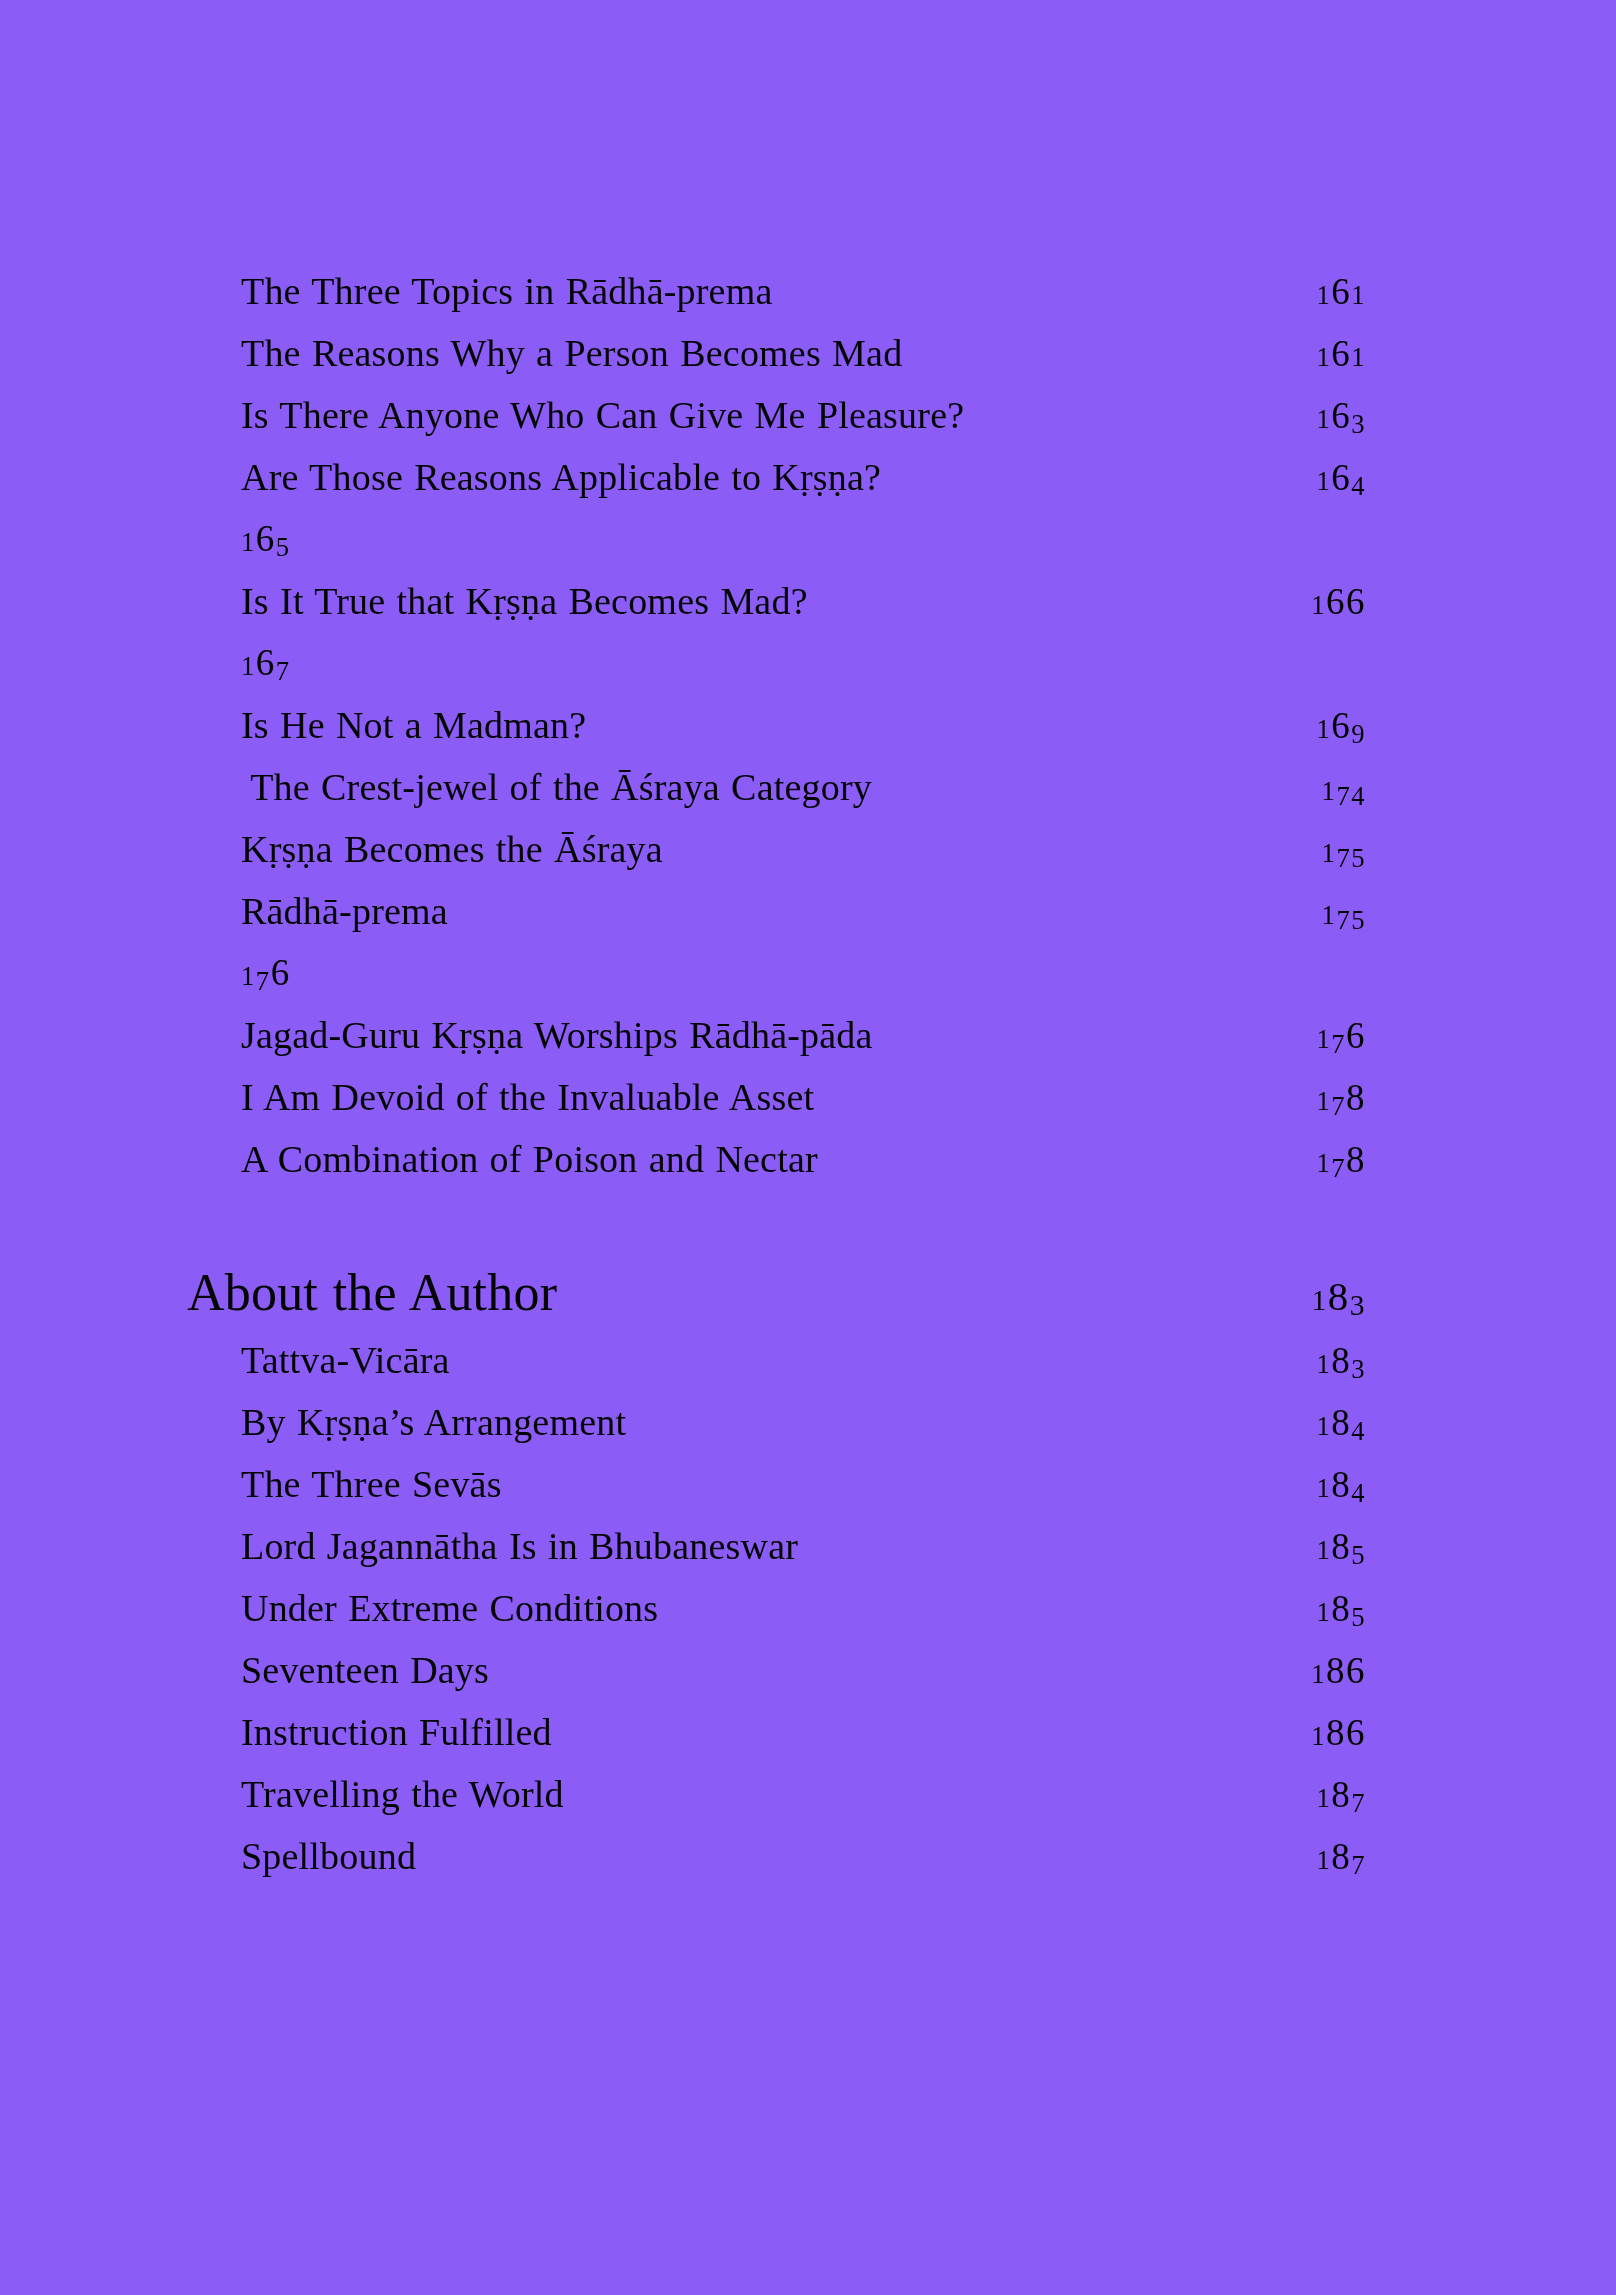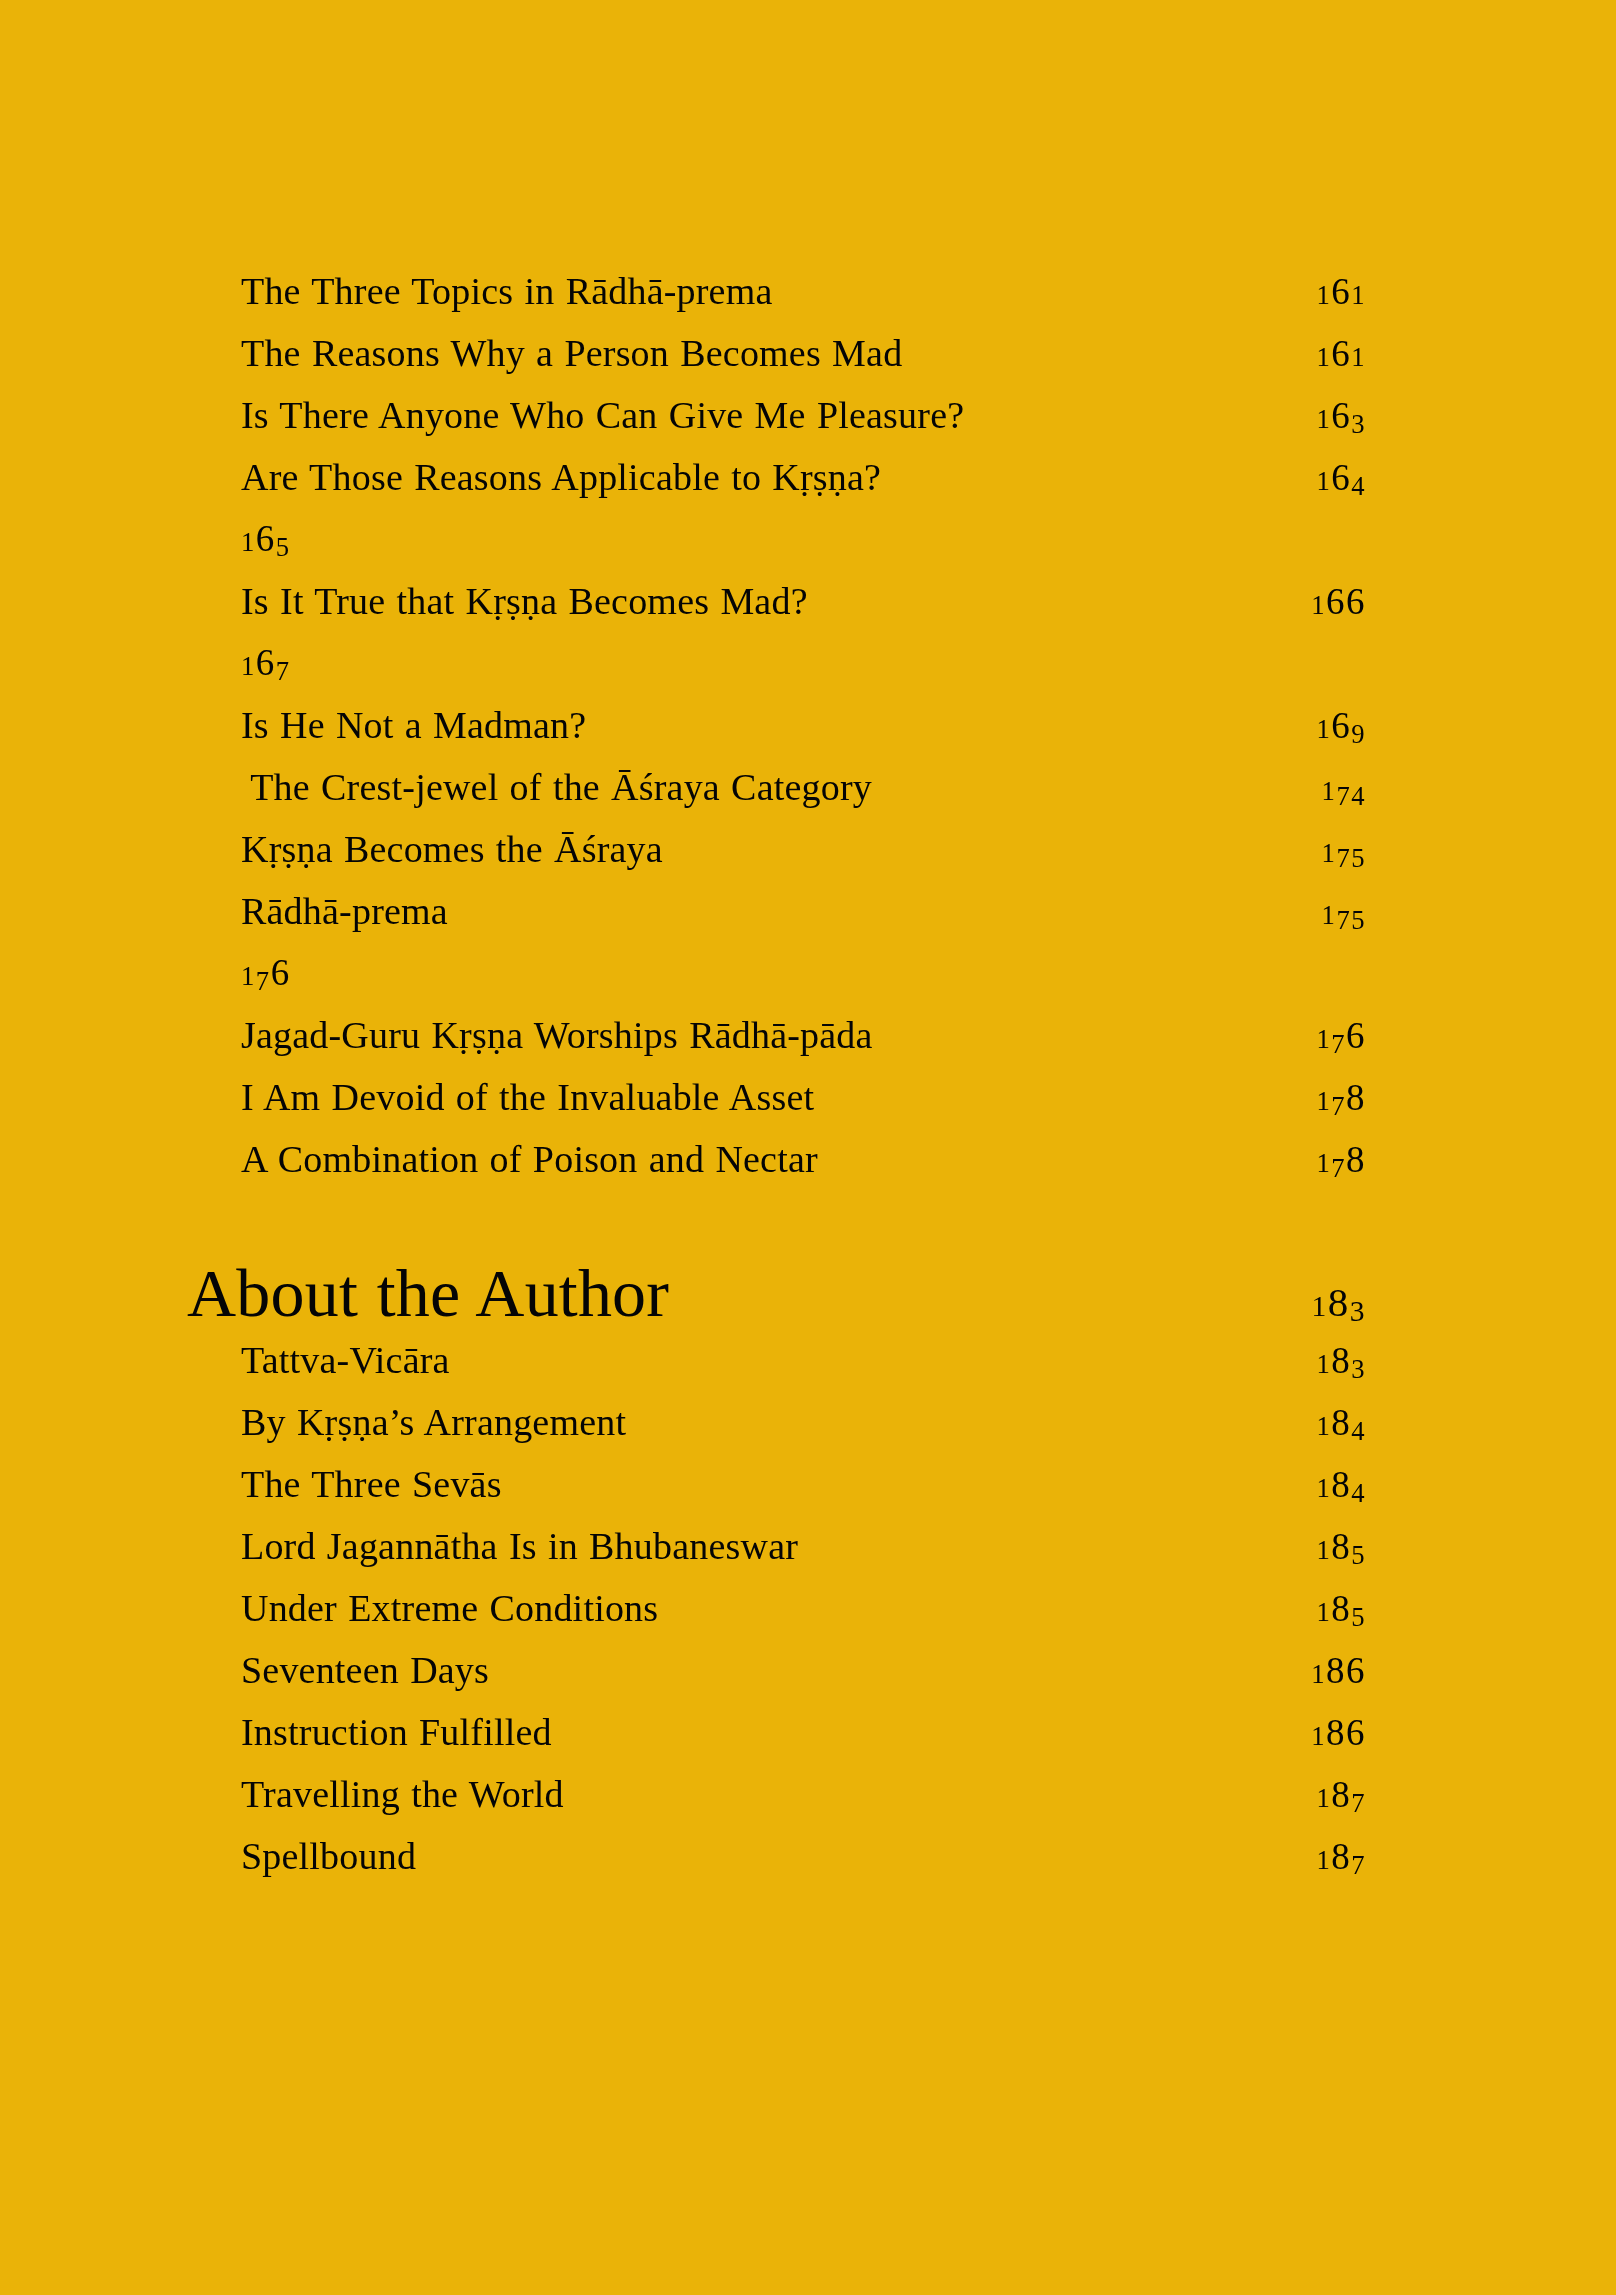--- a/index.html
+++ b/index.html
@@ -11,21 +11,21 @@
     height: 2295px;
     background: #ffffff;
     font-family: "Liberation Serif", "DejaVu Serif", serif;
     color: #050505;
     position: relative;
     overflow: hidden;
   }
   .page {
     position: absolute;
     inset: 0;
-    background: #eab308;
+    background: #8b5cf6;
   }
   .toc {
     position: absolute;
     left: 241px;
     top: 260px;
     width: 1125px; 
   }
   .toc-row {
     display: flex;
     justify-content: space-between;
@@ -47,21 +47,21 @@
     letter-spacing: 1.5px;
   }
   
   .heading-row {
     height: 66px;
     line-height: 66px;
     margin-top: 70px;
     margin-bottom: 3.1px;
   }
   .heading-row .toc-title {
-    font-size: 68px;
+    font-size: 52px;
     margin-left: -54px; 
     letter-spacing: 0.2px;
     text-align: right;
   }
   .heading-row .toc-page-num {
     font-size: 41px;
   }
   
   .d-tall { font-size: 1em; }
   .d-mid  { font-size: 0.72em; }

